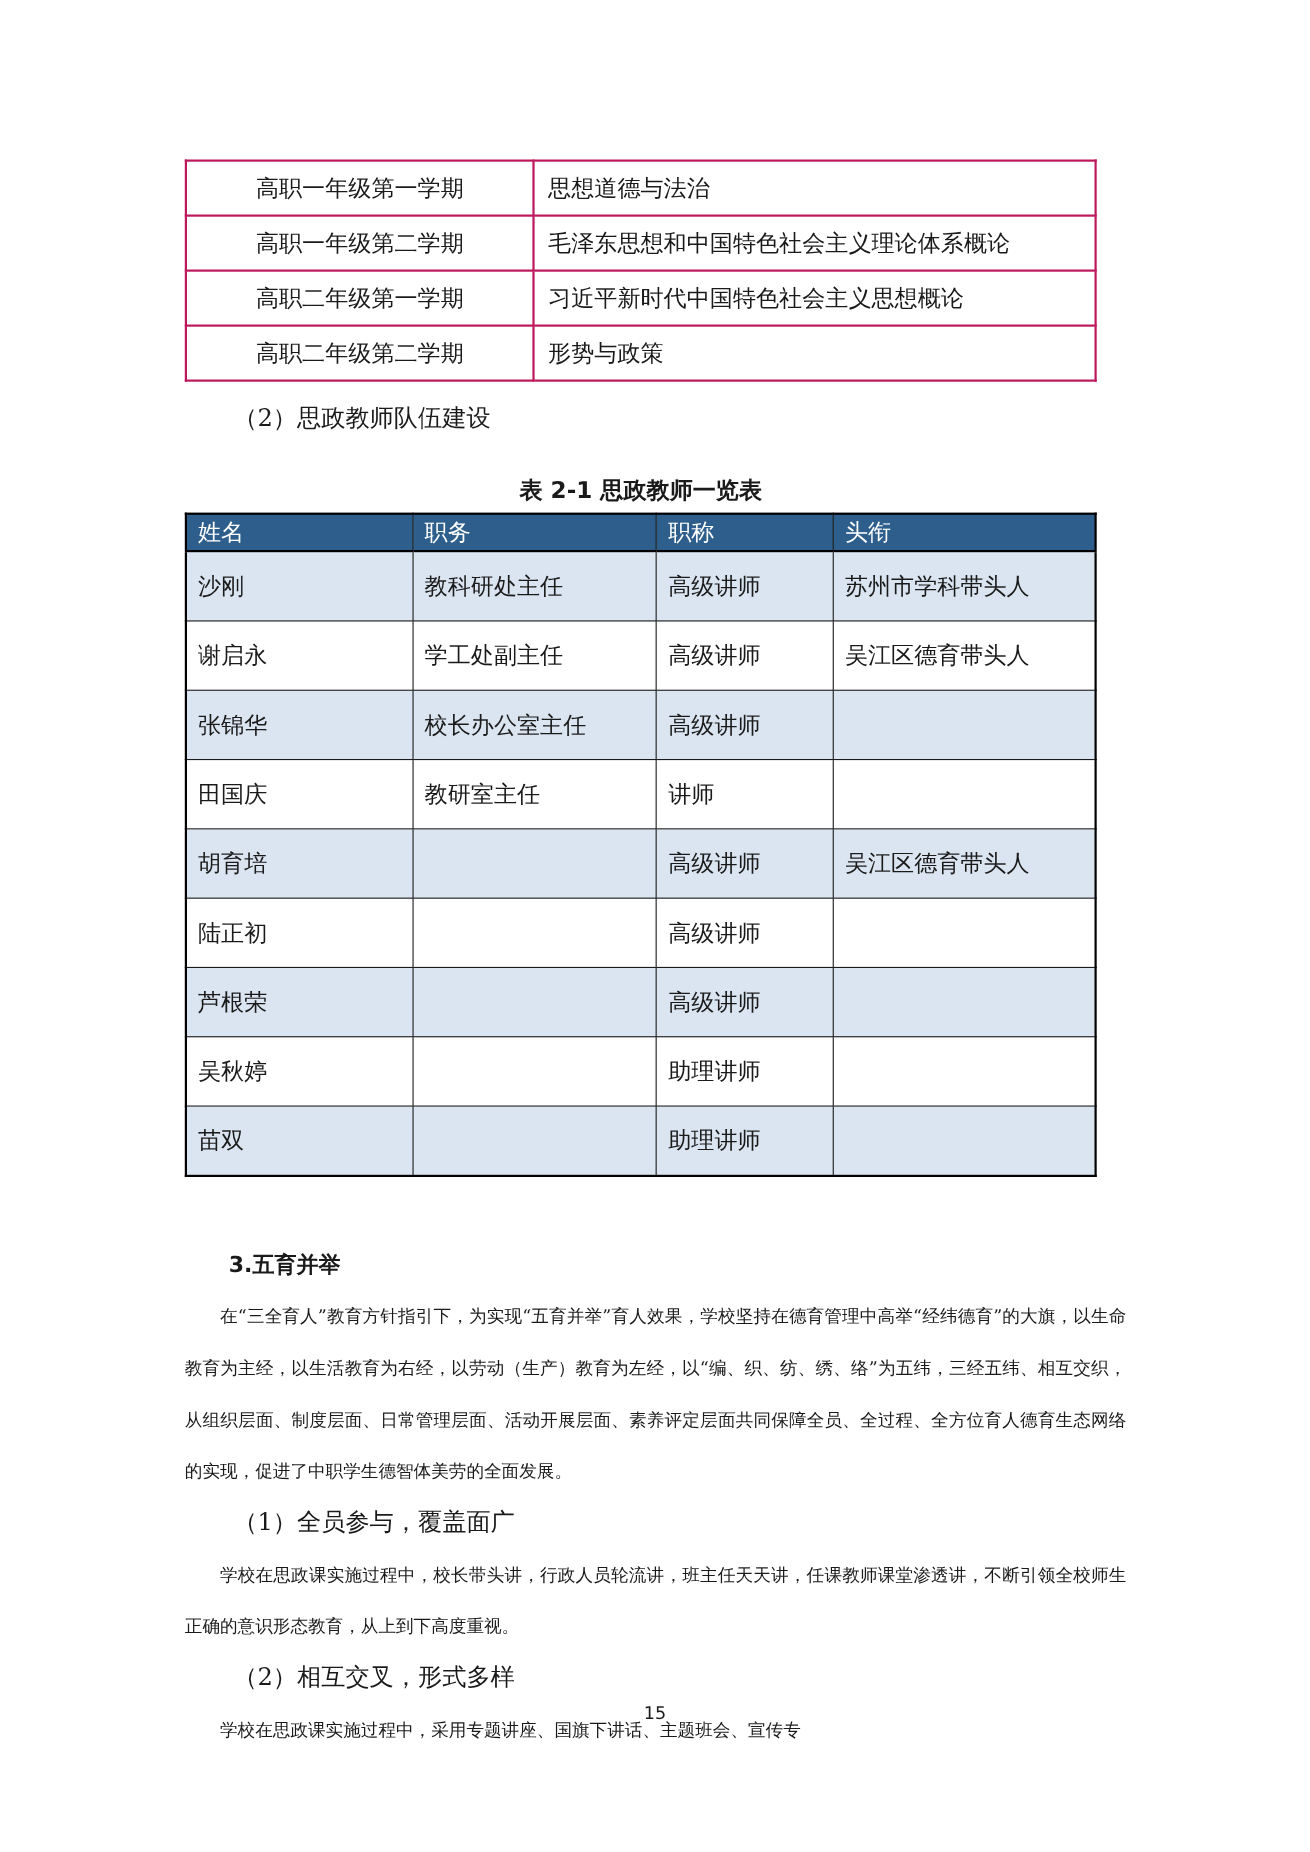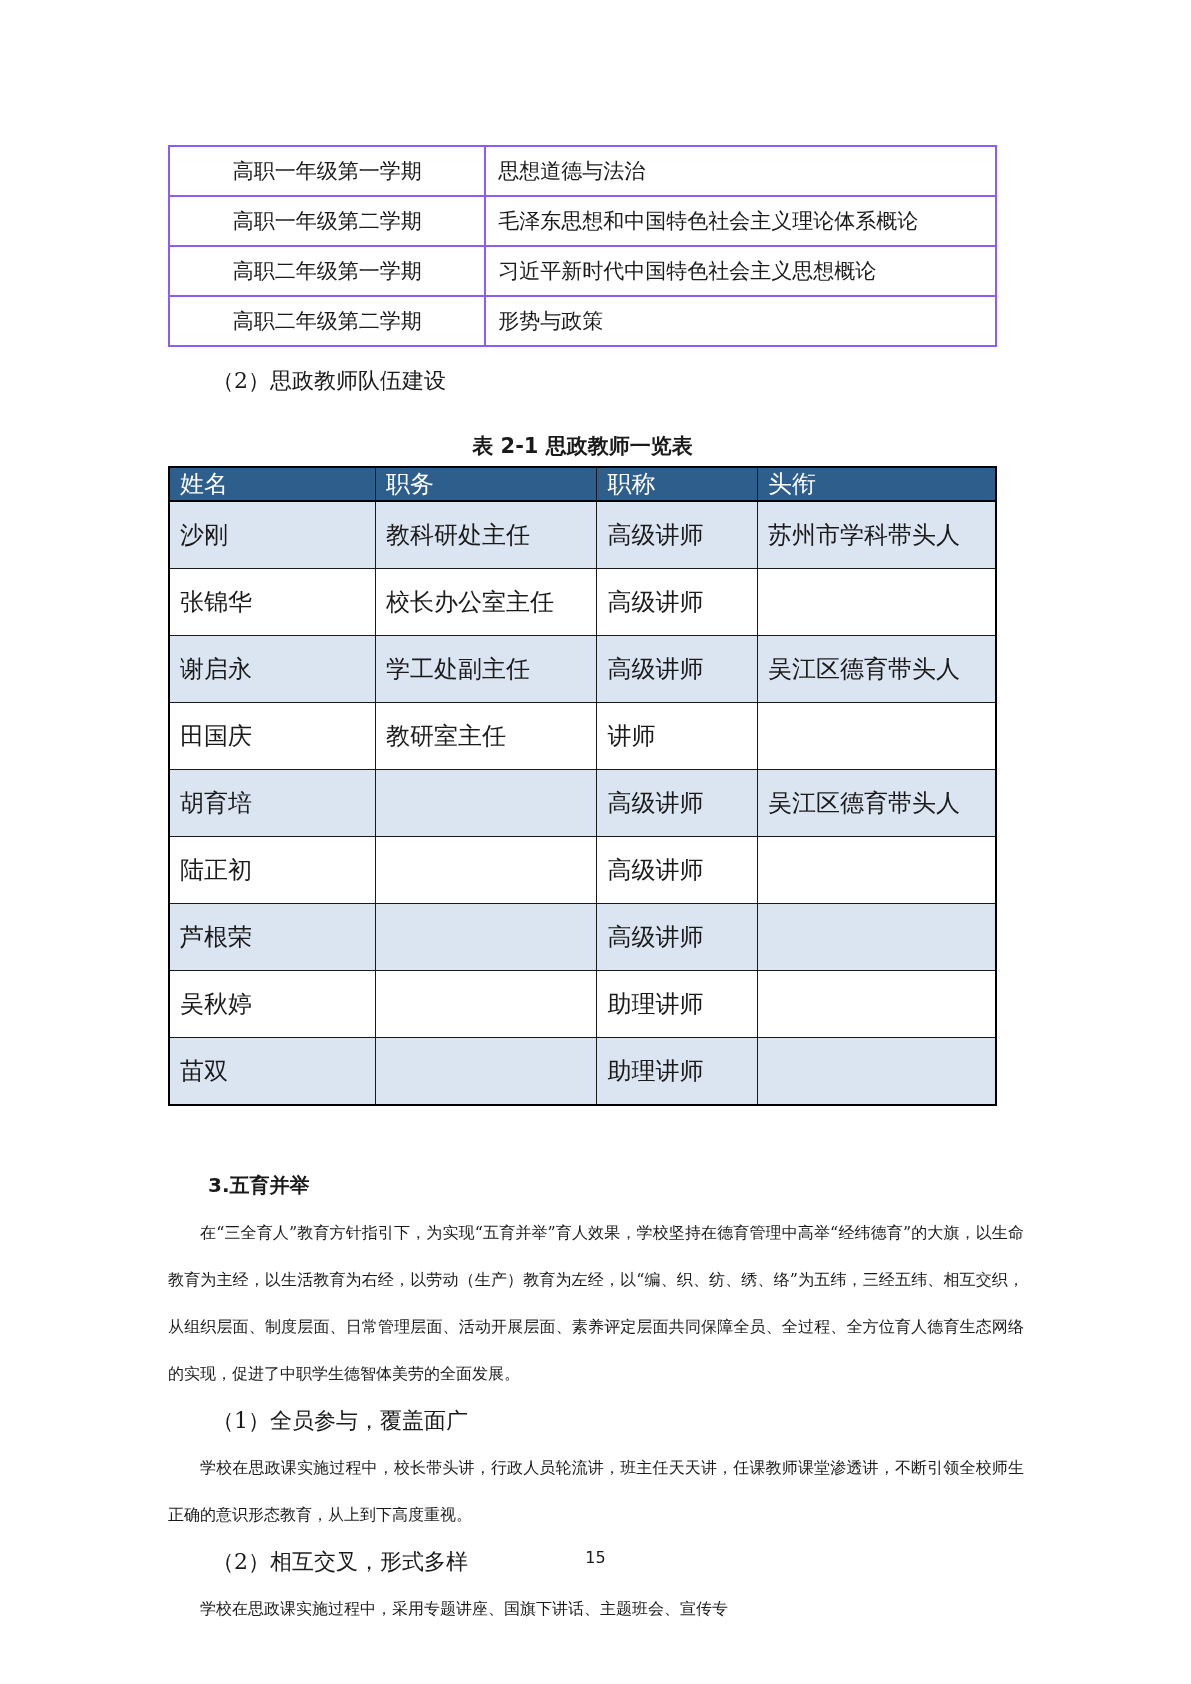--- a/index.html
+++ b/index.html
@@ -20,21 +20,21 @@
     width: 856px;
   }
 
   
   table.course-table {
     width: 829px;
     border-collapse: collapse;
     font-size: 21px;
   }
   table.course-table td {
-    border: 2px solid #8b5cf6;
+    border: 2px solid #be185d;
     height: 50px;
     padding: 0 12px;
     text-align: left;
     vertical-align: middle;
   }
   table.course-table td:first-child { text-align: center; }
 
   
   .indent-line {
     font-size: 22px;
@@ -51,21 +51,21 @@
     font-size: 21px;
     line-height: 40px;
     margin-top: 22px;
     font-family: "DejaVu Sans", "Liberation Sans", sans-serif;
   }
 
   
   table.teacher-table {
     width: 829px;
     border-collapse: collapse;
-    font-size: 24px;
+    font-size: 21px;
     border: 2px solid #000000;
   }
   table.teacher-table th {
     background: var(--hdr-bg, #2E5F8C);
     color: var(--hdr-fg, #ffffff);
     font-weight: normal;
     text-align: left;
     height: 34px;
     padding: 0 10px;
     border: 1px solid #1a1a1a;
@@ -159,30 +159,30 @@
         </tr>
       </thead>
       <tbody>
           <tr>
             <td>沙刚</td>
             <td>教科研处主任</td>
             <td>高级讲师</td>
             <td>苏州市学科带头人</td>
           </tr>
           <tr>
+            <td>谢启永</td>
+            <td>学工处副主任</td>
+            <td>高级讲师</td>
+            <td>吴江区德育带头人</td>
+          </tr>
+          <tr>
             <td>张锦华</td>
             <td>校长办公室主任</td>
             <td>高级讲师</td>
             <td></td>
-          </tr>
-          <tr>
-            <td>谢启永</td>
-            <td>学工处副主任</td>
-            <td>高级讲师</td>
-            <td>吴江区德育带头人</td>
           </tr>
           <tr>
             <td>田国庆</td>
             <td>教研室主任</td>
             <td>讲师</td>
             <td></td>
           </tr>
           <tr>
             <td>胡育培</td>
             <td></td>

